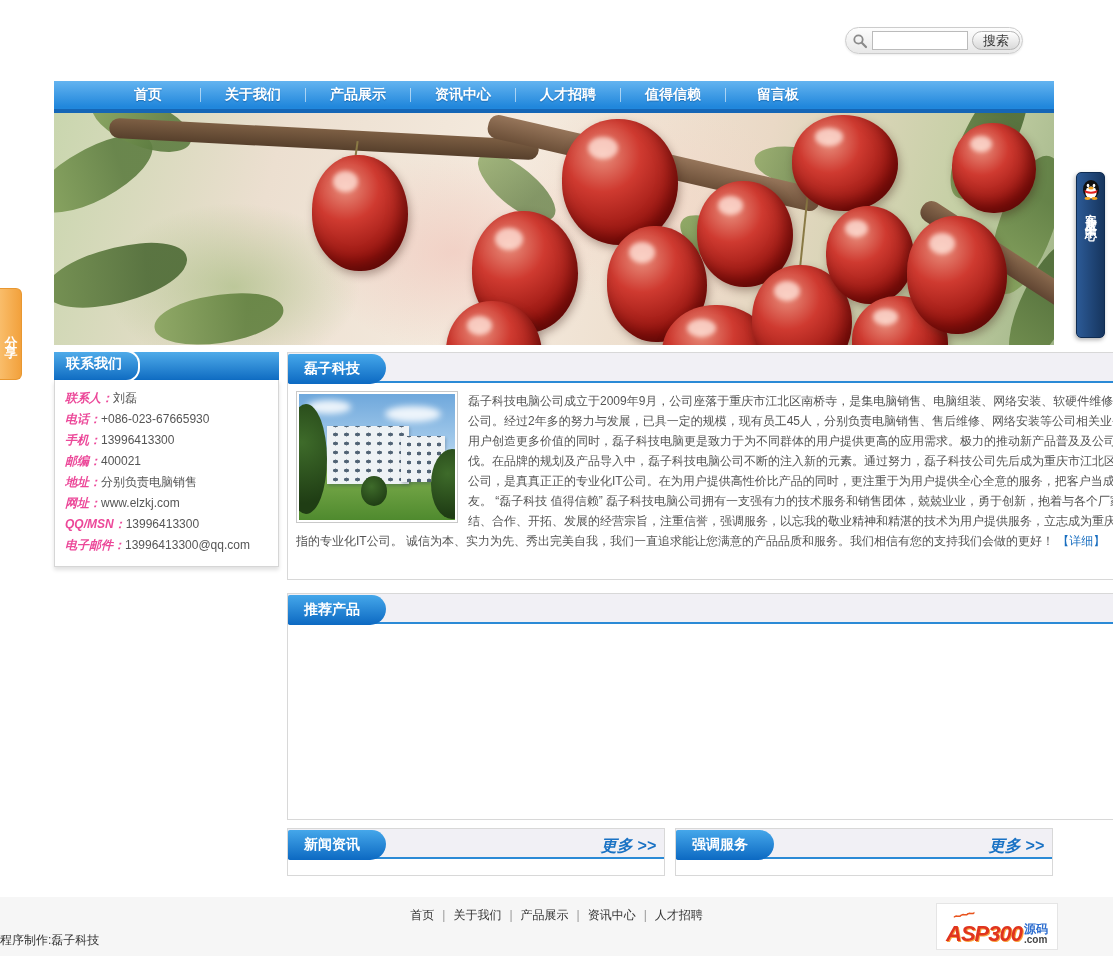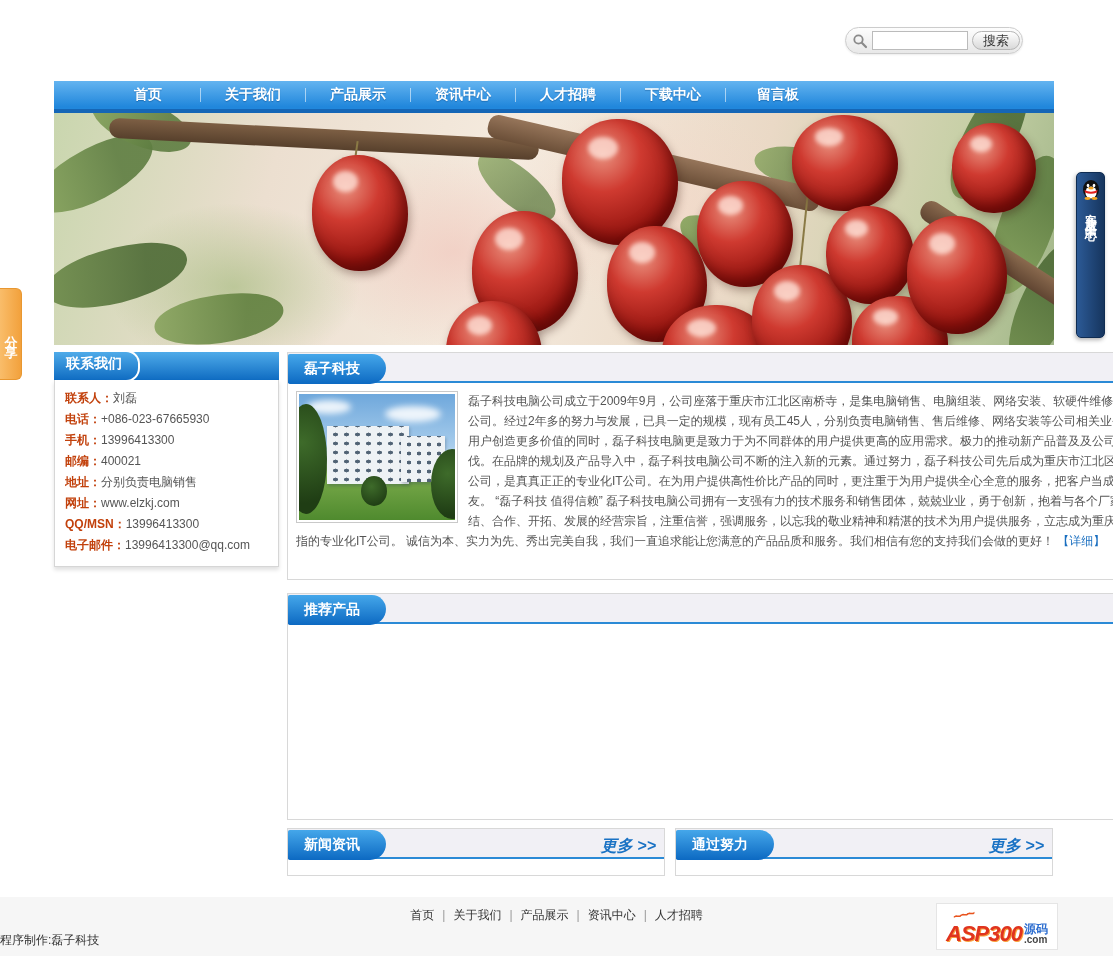--- a/index.html
+++ b/index.html
@@ -43,21 +43,21 @@
 
   
   .sidebar { position:absolute; left:54px; top:352px; width:225px; }
   .side-head { height:28px; background:linear-gradient(#4fabe9,#0f6cc2); display:flex; align-items:center; }
   .side-tab { margin-left:2px; height:32px; line-height:22px; padding:0 16px 0 10px; color:#fff;
     font-size:14px; font-weight:bold; border:2px solid #fff; border-left:none;
     border-radius:0 14px 14px 0; }
   .side-body { background:#fff; border:1px solid #d6d6d6; border-top:none; padding:8px 0 10px 10px;
     box-shadow:0 3px 4px rgba(0,0,0,.12); }
   .c-row { font-size:12px; color:#555; line-height:21px; white-space:nowrap; overflow:hidden; }
-  .c-row b { color:#c2410c; }
+  .c-row b { color:#ec4899;font-style:italic; }
 
   
   .main { position:absolute; left:287px; top:352px; width:896px; }
   .section { border:1px solid #d8d8d8; background:#fff; margin-bottom:13px; }
   .sec-head { position:relative; height:30px; background:#f1f0f5; border-bottom:2px solid #2b8ad6; }
   .sec-tab { position:absolute; left:0; top:1px; height:30px; line-height:28px; padding:0 26px 0 16px;
     background:linear-gradient(#45a7ea,#0c69c2); color:#fff; font-size:14px; font-weight:bold;
     border-radius:2px 16px 18px 2px; z-index:2; }
   .more-link { position:absolute; right:8px; top:7px; font-size:16px; color:#1a72c4; cursor:pointer;
     text-decoration:none; font-weight:bold; font-style:italic; }
@@ -134,21 +134,21 @@
       <div class="nav-item">首页</div>
       <div class="nav-sep"></div>
       <div class="nav-item">关于我们</div>
       <div class="nav-sep"></div>
       <div class="nav-item">产品展示</div>
       <div class="nav-sep"></div>
       <div class="nav-item">资讯中心</div>
       <div class="nav-sep"></div>
       <div class="nav-item">人才招聘</div>
       <div class="nav-sep"></div>
-      <div class="nav-item">下载中心</div>
+      <div class="nav-item">值得信赖</div>
       <div class="nav-sep"></div>
       <div class="nav-item">留言板</div>
     </div>
   </div>
 
   <div class="banner">
     <div class="leaf" style="left:-25px;top:35px;width:130px;height:52px;transform:rotate(-28deg);"></div>
     <div class="leaf" style="left:-10px;top:135px;width:145px;height:55px;transform:rotate(-14deg);background:linear-gradient(100deg,#6e8c4a,#4d6a35 70%);"></div>
     <div class="leaf" style="left:35px;top:-12px;width:105px;height:45px;transform:rotate(22deg);"></div>
     <div class="leaf" style="left:100px;top:182px;width:130px;height:48px;transform:rotate(-8deg);background:linear-gradient(100deg,#8aa55f,#61803f 70%);"></div>
@@ -230,21 +230,21 @@
     <div class="bottom-row">
       <section class="bottom-box">
         <div class="sec-head">
           <span class="sec-tab">新闻资讯</span>
           <a class="more-link">更多 &gt;&gt;</a>
         </div>
         <div class="body-strip"></div>
       </section>
       <section class="bottom-box">
         <div class="sec-head">
-          <span class="sec-tab">通过努力</span>
+          <span class="sec-tab">强调服务</span>
           <a class="more-link">更多 &gt;&gt;</a>
         </div>
         <div class="body-strip"></div>
       </section>
     </div>
   </main>
 
   <footer class="footer">
     <div class="footer-links">
       <span class="lnk">首页</span><span class="pipe">|</span><span class="lnk">关于我们</span><span class="pipe">|</span><span class="lnk">产品展示</span><span class="pipe">|</span><span class="lnk">资讯中心</span><span class="pipe">|</span><span class="lnk">人才招聘</span>

